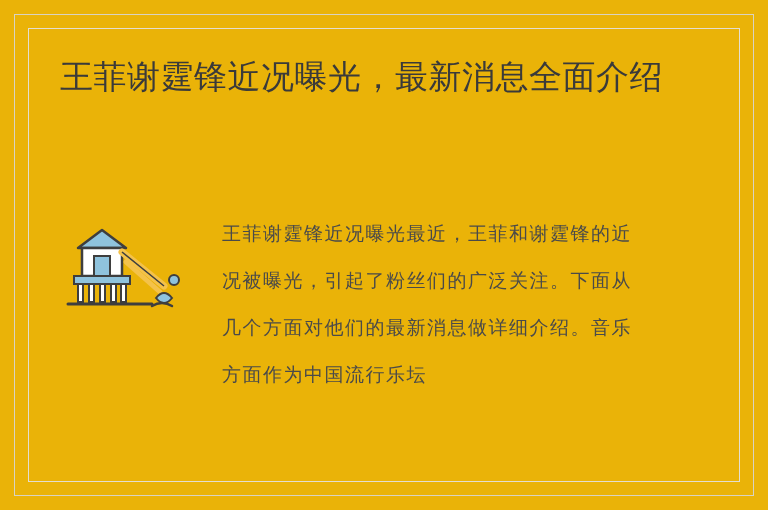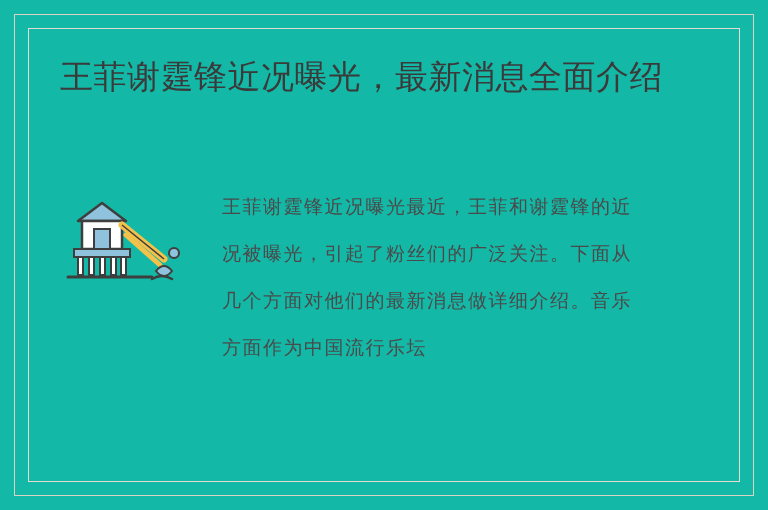--- a/index.html
+++ b/index.html
@@ -12,21 +12,21 @@
     background: #fbf9f2;
     font-family: "Liberation Sans", sans-serif;
     overflow: hidden;
   }
   .card {
     position: absolute;
     left: 0;
     top: 0;
     width: 768px;
     height: 510px;
-    background: #14b8a6;
+    background: #eab308;
     box-sizing: border-box;
   }
   .frame-outer {
     position: absolute;
     left: 14px;
     top: 14px;
     right: 14px;
     bottom: 14px;
     border: 1px solid #d8d3c2;
     box-sizing: border-box;
@@ -52,21 +52,21 @@
     font-size: 33px;
     line-height: 50px;
     color: #3a3a3a;
     font-weight: 400;
     letter-spacing: 0.5px;
     max-width: 610px;
     margin: 0;
   }
   .body-area {
     position: absolute;
-    top: 131px;
+    top: 158px;
     left: 0;
     right: 0;
     display: flex;
     align-items: flex-start;
   }
   .thumb {
     width: 148px;
     height: 110px;
     flex: 0 0 148px;
     position: relative;

